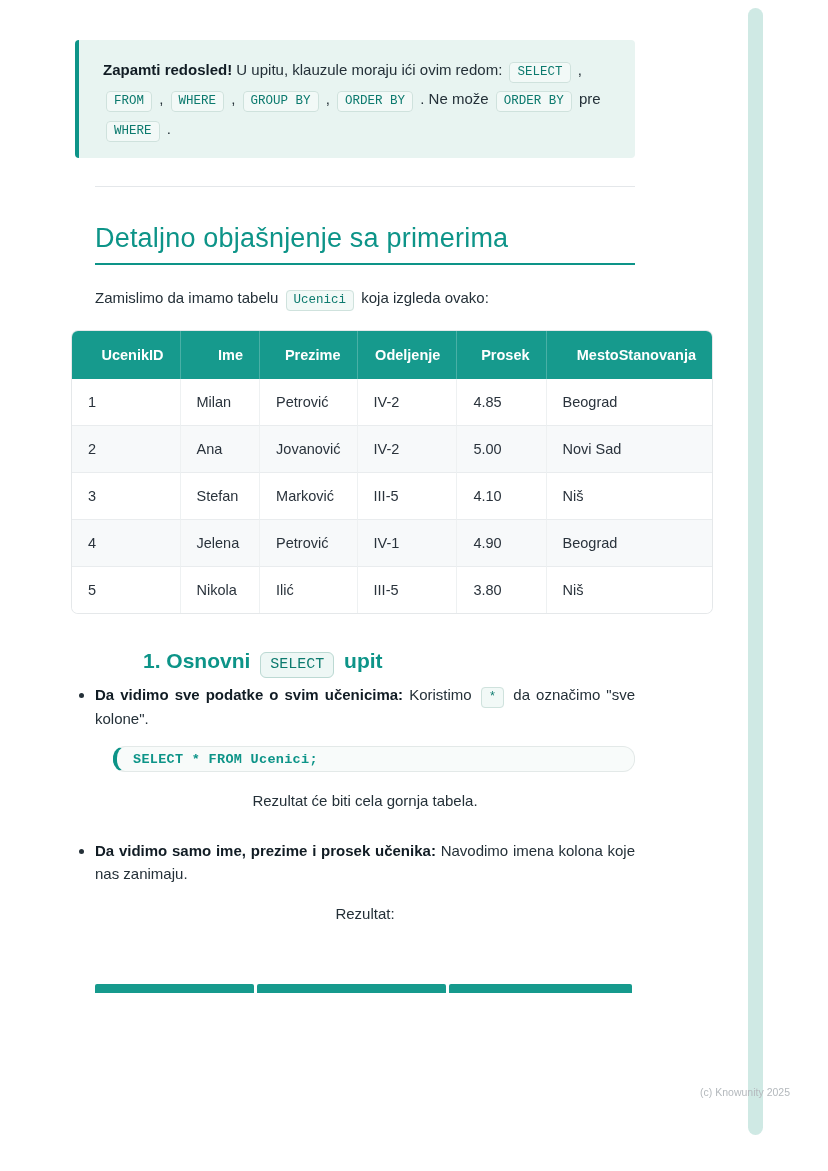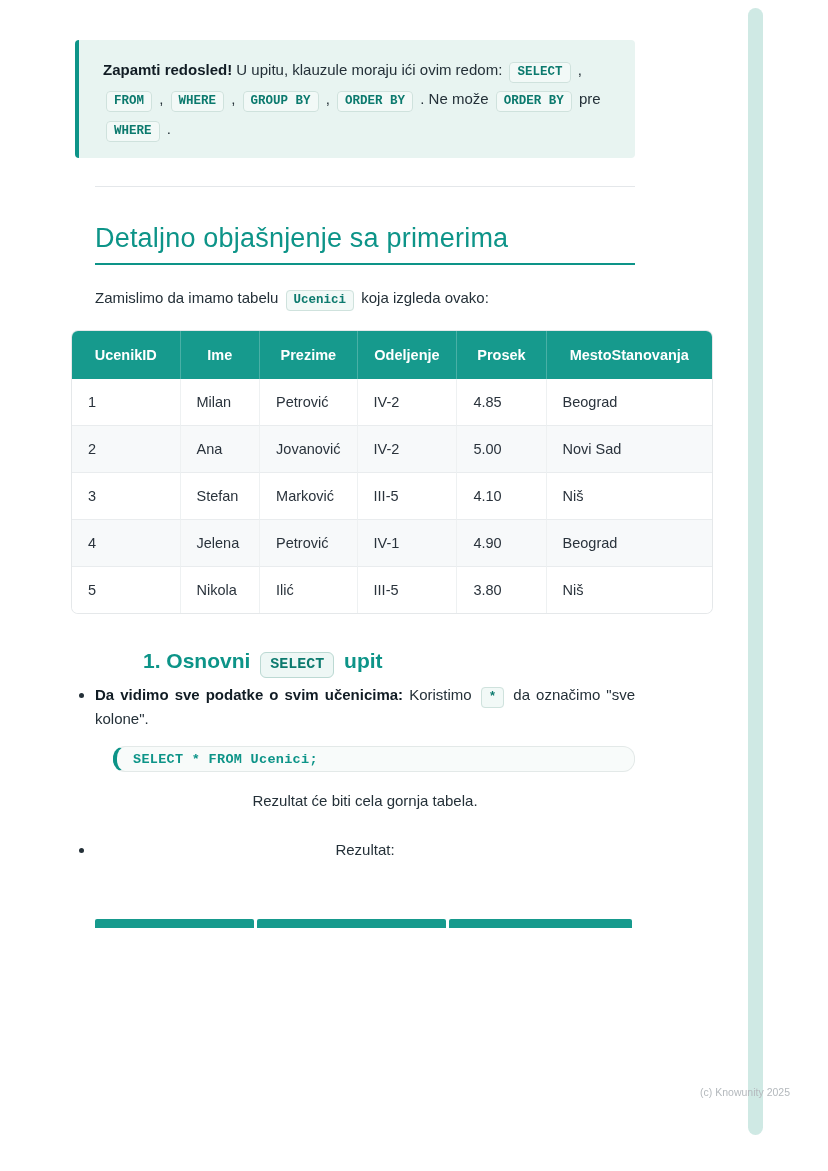--- a/index.html
+++ b/index.html
@@ -16,21 +16,21 @@
     background: var(--callout_bg, #e8f4f1);
     border-left: 4px solid var(--accent, #0d9488);
     border-radius: 4px;
     padding: 15px 22px 15px 24px;
     font-size: 15px; line-height: 1.95; color: #243038;
   }
   .callout strong { font-weight: 700; color: #111c24; }
 
   .chip {
     font-family: "Liberation Mono", monospace;
-    font-size: 12.5px; font-weight: 700; color: #0c7a6e;
+    font-size: 12.5px; font-weight: 400; color: #0c7a6e;
     background: #f2f9f7; border: 1px solid #cfe2dd; border-radius: 4px;
     padding: 2px 7px 3px; margin: 0 3px; white-space: nowrap;
   }
 
   hr.divider { border: none; border-top: 1px solid #e4e7ea; margin: 28px 0 0; }
 
   h1.section-title {
     margin-top: 36px; font-size: 27px; font-weight: 400;
     color: var(--accent, #0d9488);
     padding-bottom: 9px; border-bottom: 2px solid var(--accent, #0d9488);
@@ -41,21 +41,21 @@
 
   
   table.students {
     margin-top: 24px; margin-left: -23px; width: 640px;
     border-collapse: separate; border-spacing: 0;
     font-size: 14.5px; border-radius: 6px; overflow: hidden;
     box-shadow: 0 0 0 1px #e5e8ea;
   }
   table.students thead th {
     background: var(--table_header, #169a8d); color: #ffffff;
-    font-weight: 700; text-align: center; padding: 16px 16px; font-size: 14.5px;
+    font-weight: 700; text-align: right; padding: 16px 16px; font-size: 14.5px;
     border-right: 1px solid rgba(255,255,255,0.22);
   }
   table.students thead th:last-child { border-right: none; }
   table.students tbody td {
     padding: 15px 16px; background: #ffffff; color: #2a333c;
     border-bottom: 1px solid #e9ecee; border-right: 1px solid #eef1f2;
   }
   table.students tbody td:last-child { border-right: none; }
   table.students tbody tr:nth-child(even) td { background: #f7f9fa; }
   table.students tbody tr:last-child td { border-bottom: none; }
@@ -204,20 +204,23 @@
 
     <ul class="examples">
       <li>
         <p class="li-text">
           <strong>Da vidimo sve podatke o svim učenicima:</strong><span> Koristimo </span><code class="chip">*</code><span> da označimo "sve kolone".</span>
         </p>
         <pre class="codeblock"><code>SELECT * FROM Ucenici;</code></pre>
         <p class="result-text">Rezultat će biti cela gornja tabela.</p>
       </li>
       <li>
+        <p class="li-text">
+          <strong>Da vidimo samo ime, prezime i prosek učenika:</strong><span> Navodimo imena kolona koje nas zanimaju.</span>
+        </p>
         <p class="result-text">Rezultat:</p>
       </li>
     </ul>
 
     <div class="partial-table">
       <div class="bar"></div>
       <div class="bar"></div>
       <div class="bar"></div>
     </div>
 

